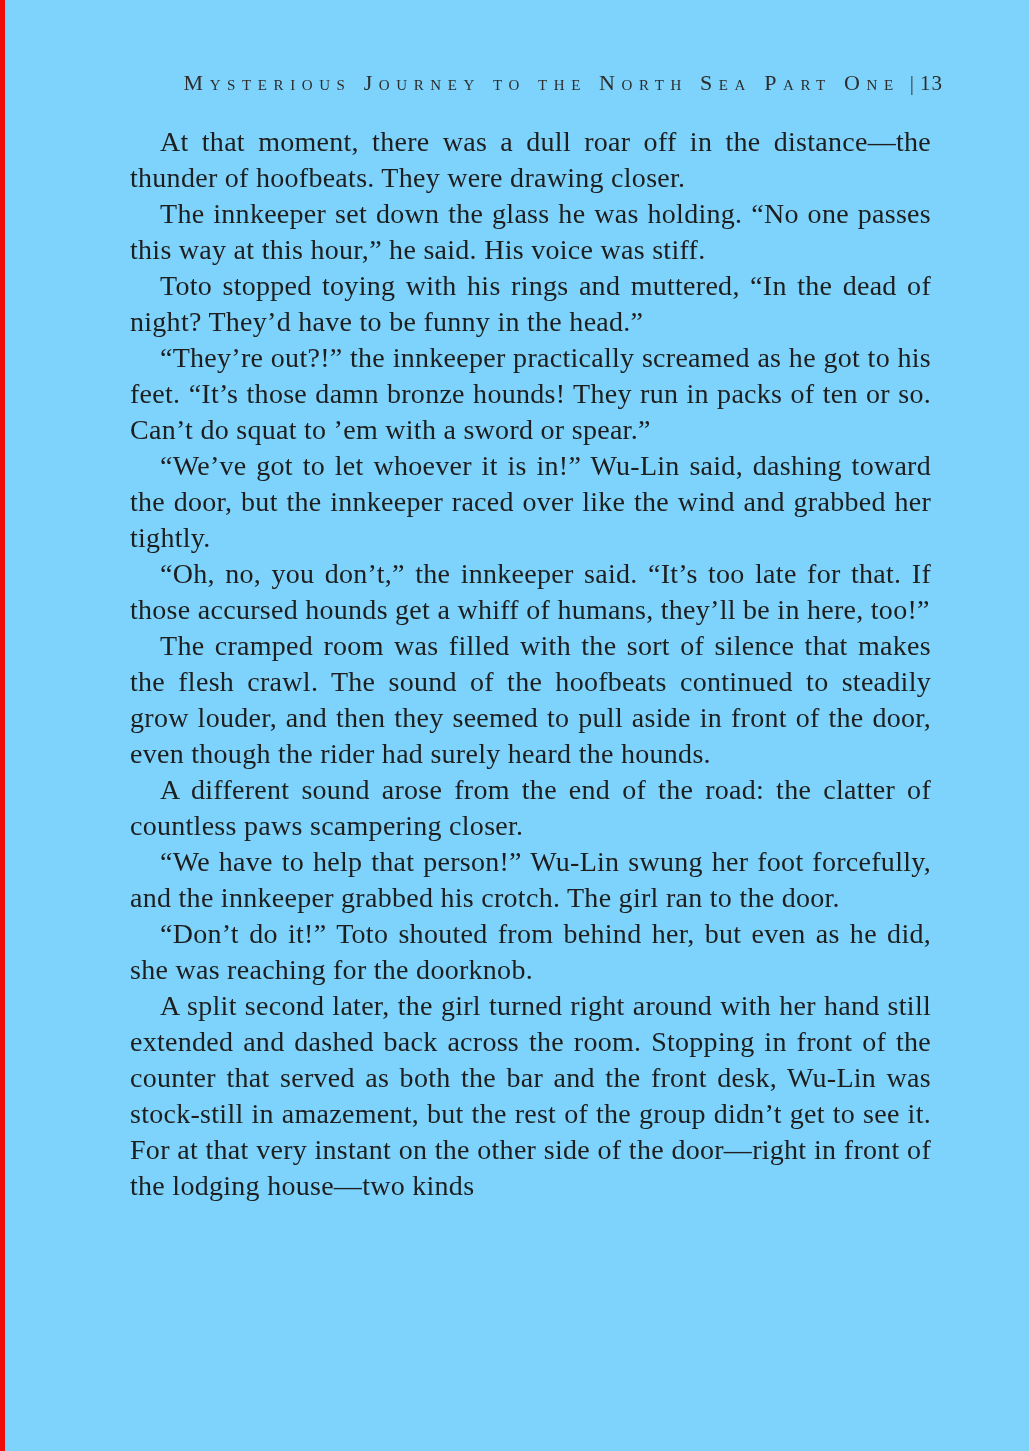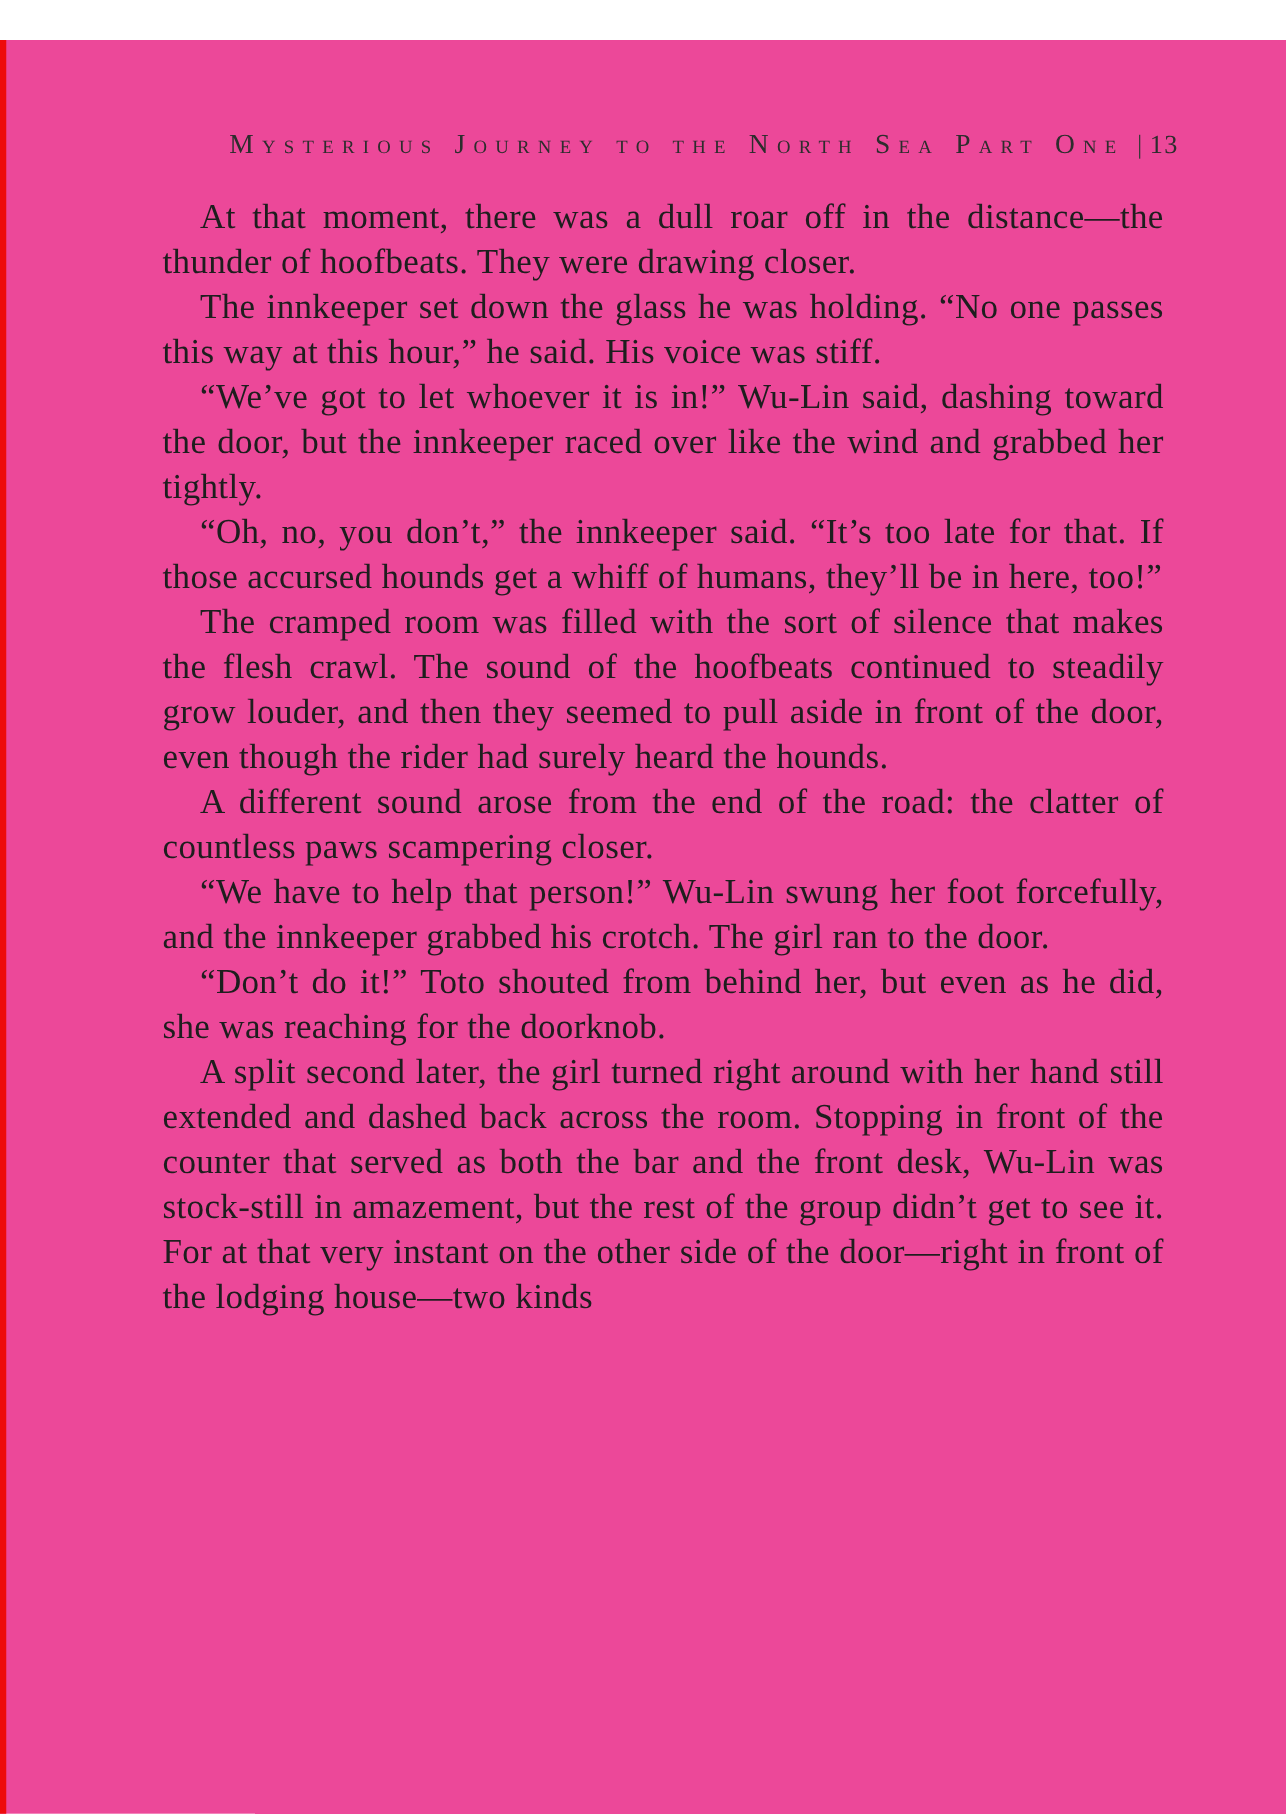--- a/index.html
+++ b/index.html
@@ -7,22 +7,21 @@
     width: 1029px;
     height: 1451px;
     background: #ffffff;
     position: relative;
     overflow: hidden;
     font-family: "Liberation Serif", "DejaVu Serif", serif;
   }
   .page {
     position: absolute;
     inset: 0;
-    background: #ec4899;
-    margin-top: 32px;
+    background: #7dd3fc;
   }
   .edge-stripe {
     position: absolute;
     left: 0;
     top: 0;
     width: 5px;
     height: 1451px;
     background: #ee0b0b;
   }
   .running-header {
@@ -72,20 +71,22 @@
 
   <div class="edge-stripe"></div>
 
   <div class="running-header">
     <span class="header-title">Mysterious Journey to the North Sea Part One</span><span class="header-sep">|</span><span class="header-page-number">13</span>
   </div>
 
   <div class="text-block">
     <p>At that moment, there was a dull roar off in the distance—the thunder of hoofbeats. They were drawing closer.</p>
     <p>The innkeeper set down the glass he was holding. “No one passes this way at this hour,” he said. His voice was stiff.</p>
+    <p>Toto stopped toying with his rings and muttered, “In the dead of night? They’d have to be funny in the head.”</p>
+    <p>“They’re out?!” the innkeeper practically screamed as he got to his feet. “It’s those damn bronze hounds! They run in packs of ten or so. Can’t do squat to ’em with a sword or spear.”</p>
     <p>“We’ve got to let whoever it is in!” Wu-Lin said, dashing toward the door, but the innkeeper raced over like the wind and grabbed her tightly.</p>
     <p>“Oh, no, you don’t,” the innkeeper said. “It’s too late for that. If those accursed hounds get a whiff of humans, they’ll be in here, too!”</p>
     <p>The cramped room was filled with the sort of silence that makes the flesh crawl. The sound of the hoofbeats continued to steadily grow louder, and then they seemed to pull aside in front of the door, even though the rider had surely heard the hounds.</p>
     <p>A different sound arose from the end of the road: the clatter of countless paws scampering closer.</p>
     <p>“We have to help that person!” Wu-Lin swung her foot forcefully, and the innkeeper grabbed his crotch. The girl ran to the door.</p>
     <p>“Don’t do it!” Toto shouted from behind her, but even as he did, she was reaching for the doorknob.</p>
     <p>A split second later, the girl turned right around with her hand still extended and dashed back across the room. Stopping in front of the counter that served as both the bar and the front desk, Wu-Lin was stock-still in amazement, but the rest of the group didn’t get to see it. For at that very instant on the other side of the door—right in front of the lodging house—two kinds</p>
   </div>
 
 </div>

